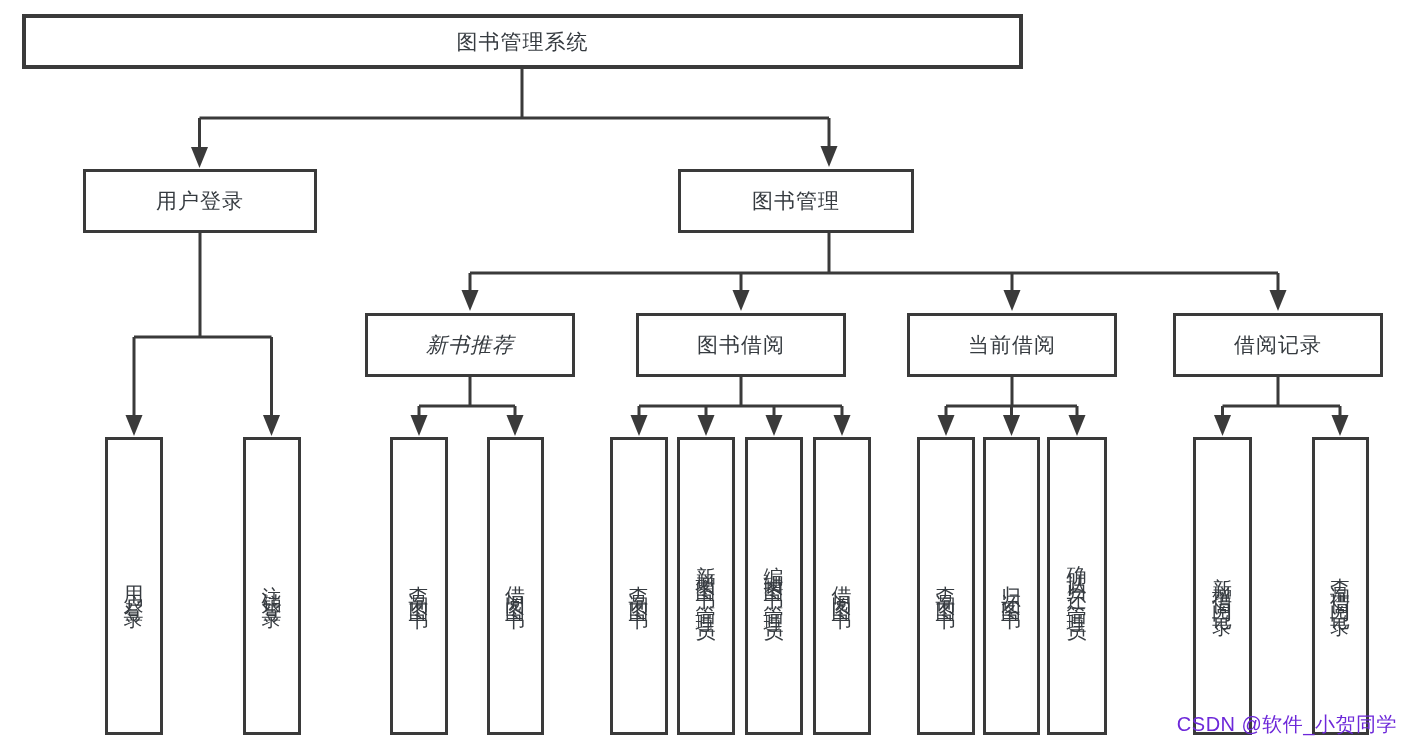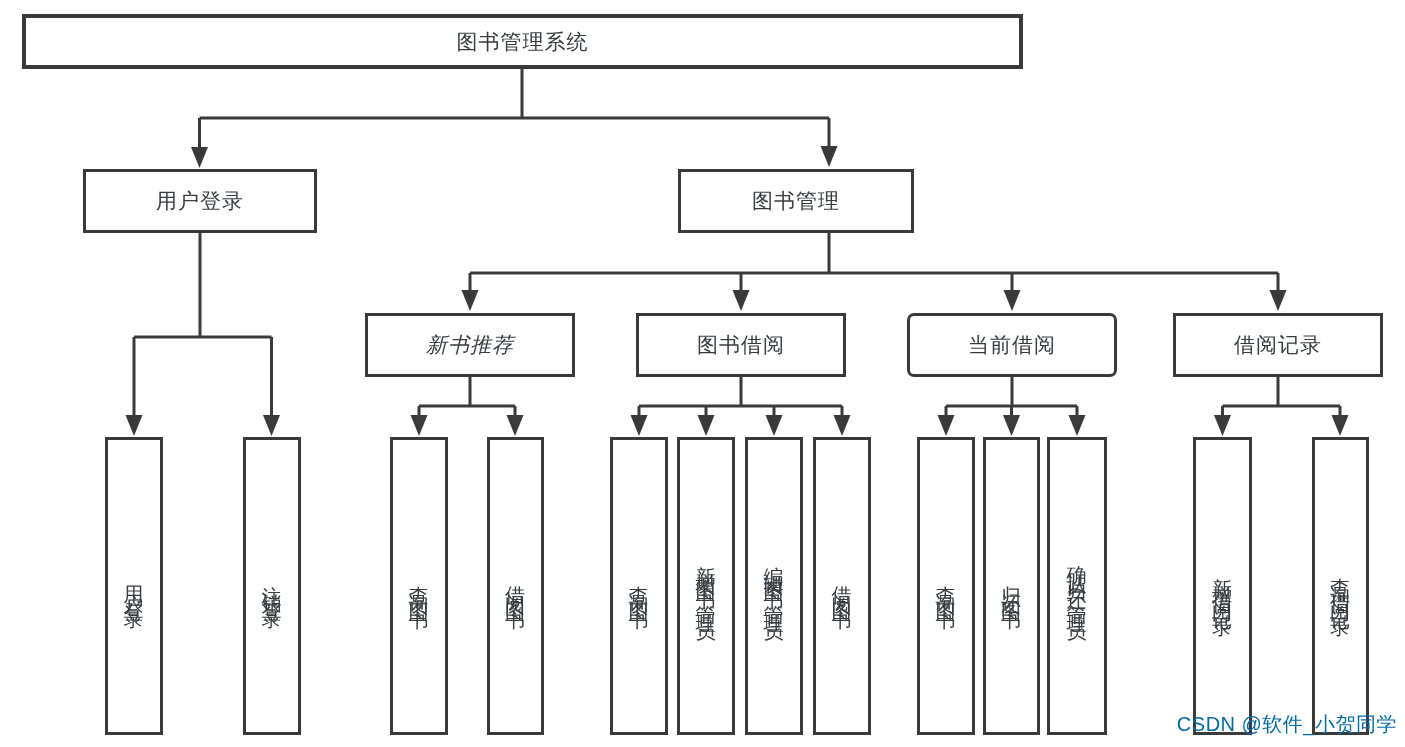--- a/index.html
+++ b/index.html
@@ -16,21 +16,21 @@
     z-index:2;
   }
   .node.root { border-width:4px; }
   .node .lbl { font-size:21px; letter-spacing:1px; white-space:nowrap; }
   .node.v .lbl {
     writing-mode:vertical-rl; text-orientation:mixed;
     font-size:20px; letter-spacing:8px; line-height:1; white-space:nowrap;
   }
   #watermark {
     position:absolute; right:8px; top:711px; z-index:5;
-    font-size:20px; color:#0369a1; letter-spacing:0.5px; white-space:nowrap;
+    font-size:20px; color:#6d28d9; letter-spacing:0.5px; white-space:nowrap;
   }
 </style>
 <title>图书管理系统</title></head>
 <body>
 
 <div id="canvas">
 
   <svg id="wires" width="1405" height="747" viewBox="0 0 1405 747">
     <path fill="none" stroke="#3a3a3a" stroke-width="3" d="M522 69 V118 M199.5 118 H829 M199.5 118 V152 M829 118 V151
          M200 232 V337 M134 337 H271.5 M134 337 V420 M271.5 337 V420
@@ -72,21 +72,21 @@
   <div class="node" style="left:678px; top:169px; width:236px; height:64px;">
     <span class="lbl">图书管理</span>
   </div>
 
   <div class="node" style="left:365px; top:313px; width:210px; height:64px;font-style:italic;">
     <span class="lbl">新书推荐</span>
   </div>
   <div class="node" style="left:636px; top:313px; width:210px; height:64px;">
     <span class="lbl">图书借阅</span>
   </div>
-  <div class="node" style="left:907px; top:313px; width:210px; height:64px;border-radius:7px;">
+  <div class="node" style="left:907px; top:313px; width:210px; height:64px;">
     <span class="lbl">当前借阅</span>
   </div>
   <div class="node" style="left:1173px; top:313px; width:210px; height:64px;">
     <span class="lbl">借阅记录</span>
   </div>
 
   <div class="node v" style="left:105px; top:437px; width:58px; height:298px;">
     <span class="lbl">用户登录</span>
   </div>
   <div class="node v" style="left:243px; top:437px; width:58px; height:298px;">

